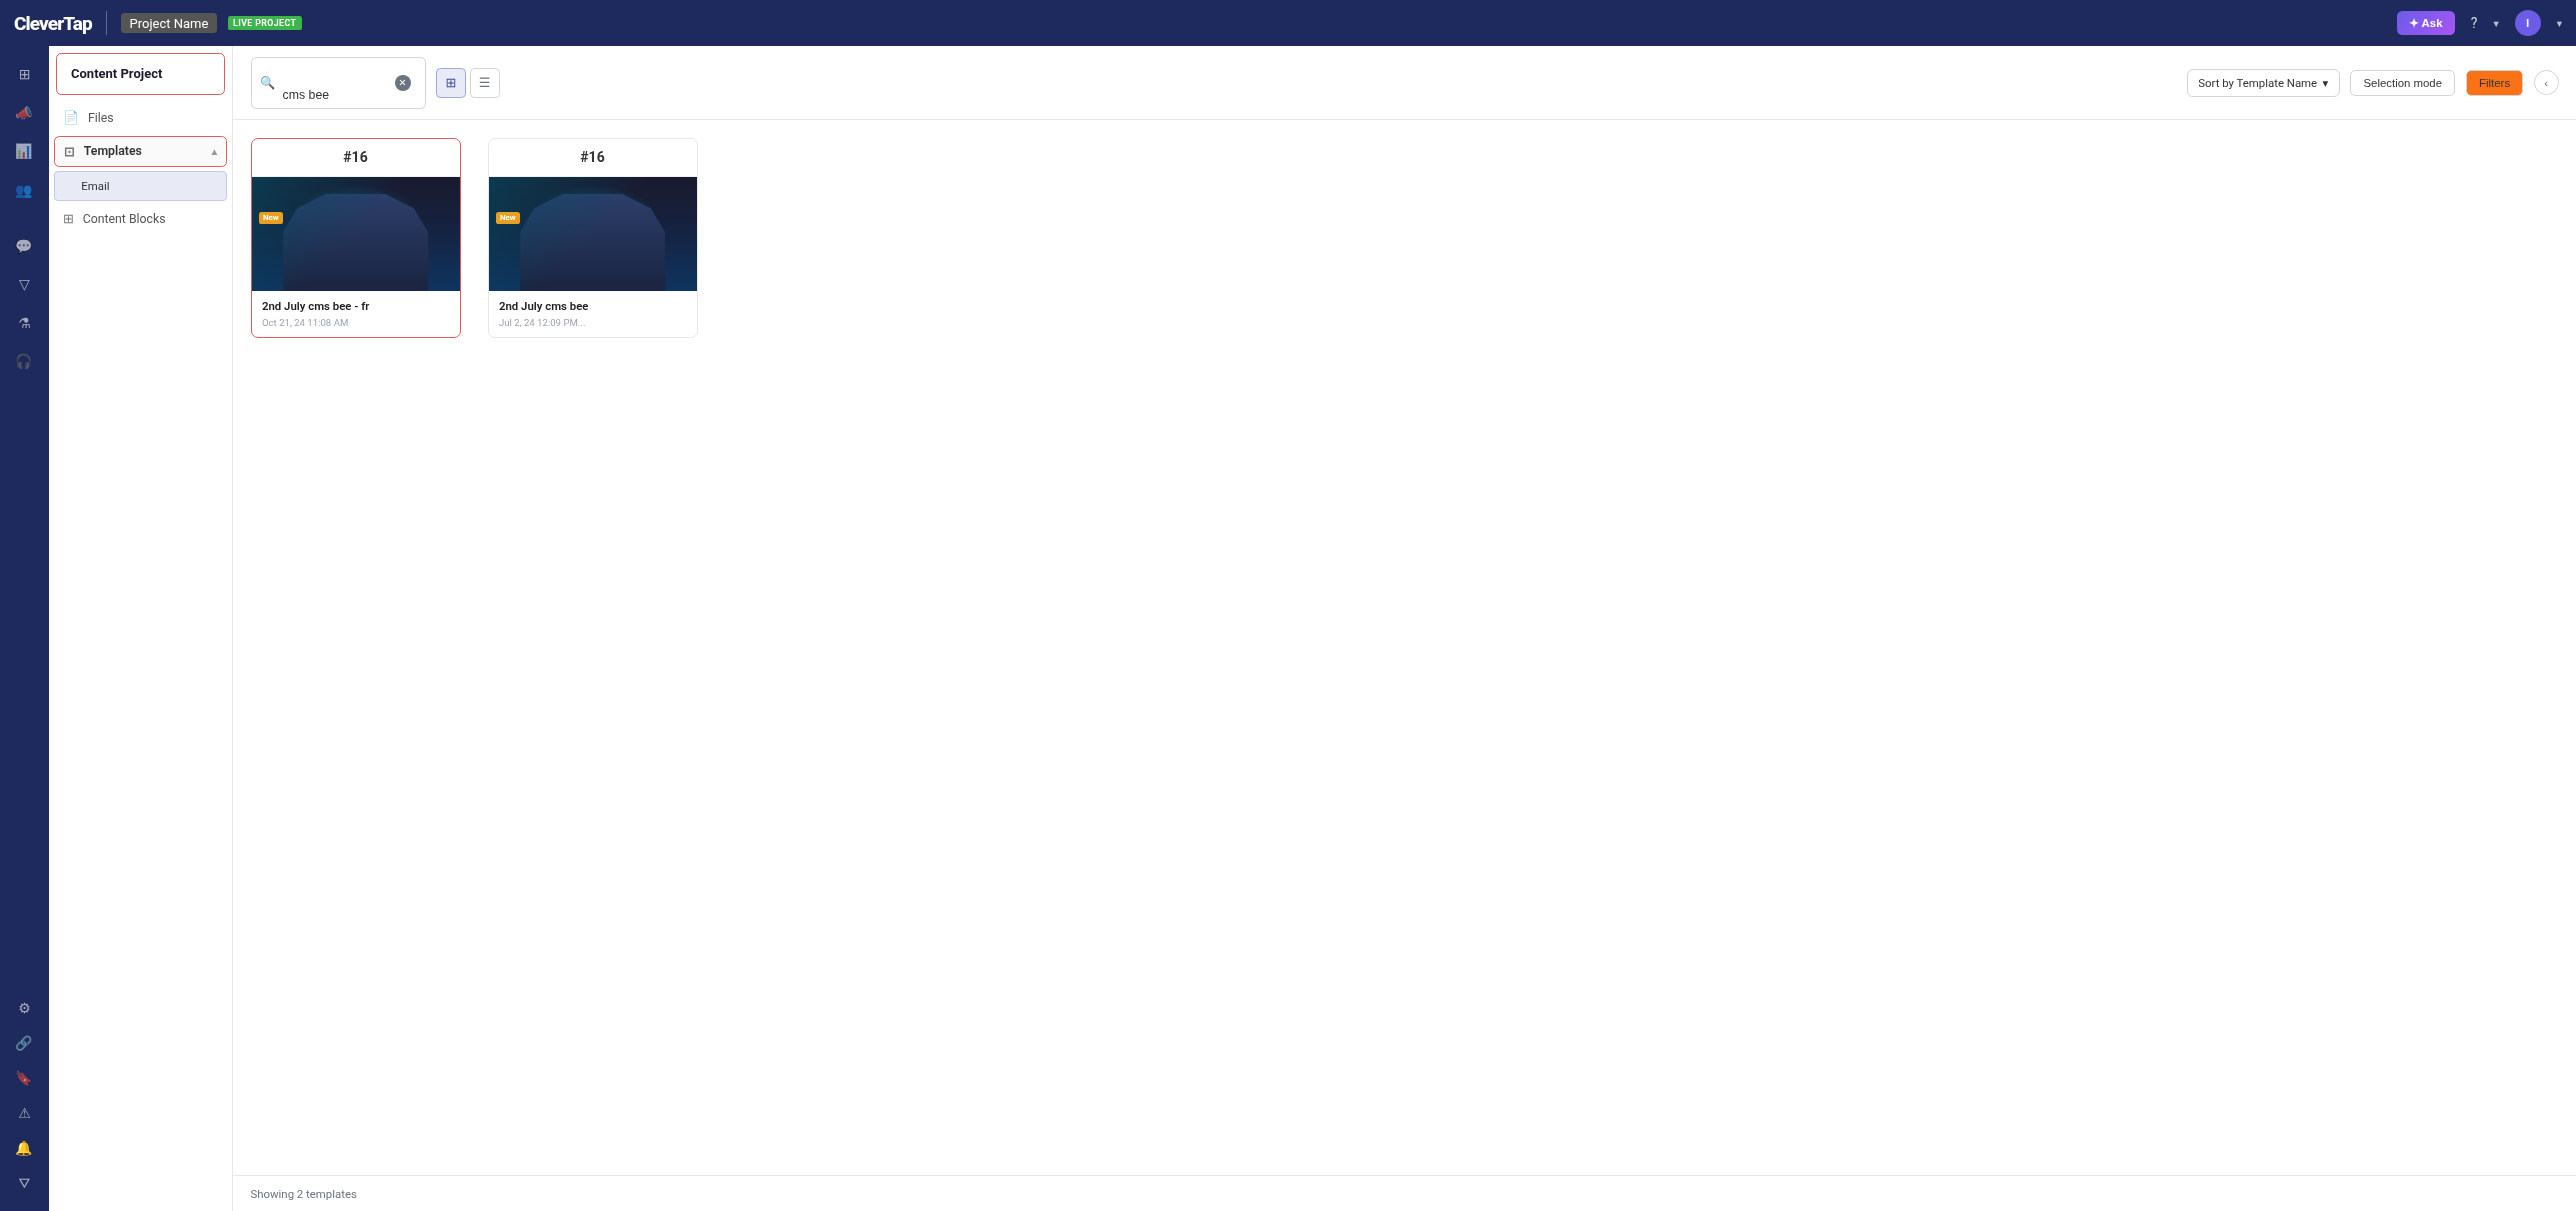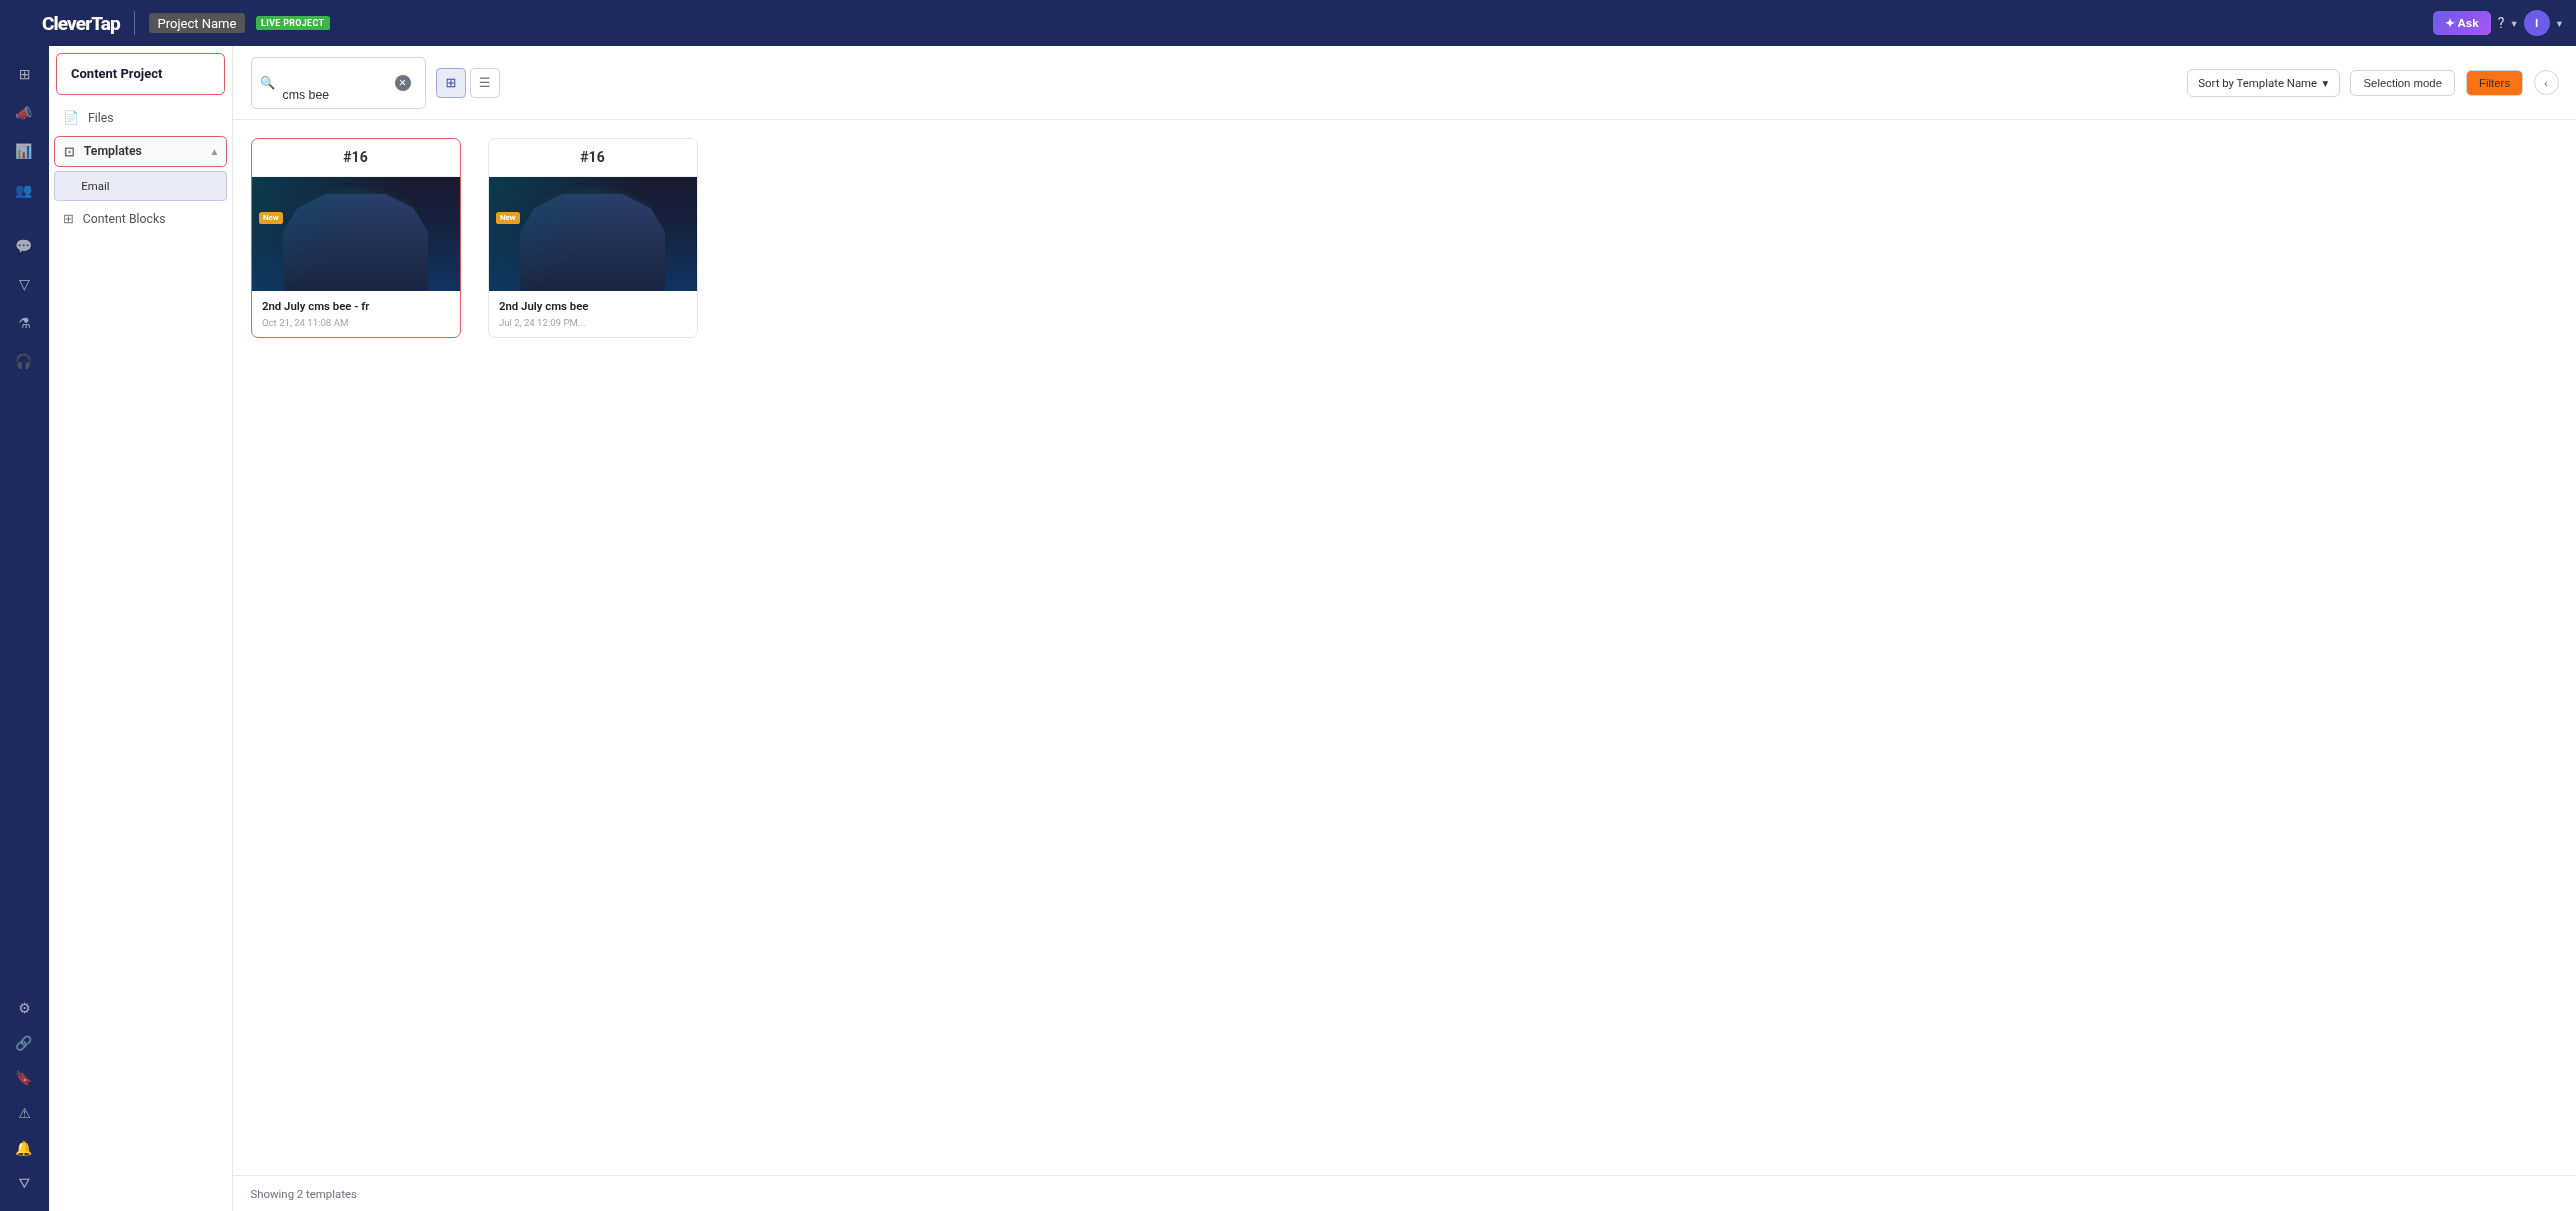--- a/index.html
+++ b/index.html
@@ -10,24 +10,24 @@
       height: 46px;
       background: #1e2a5e;
       display: flex;
       align-items: center;
       padding: 0 14px;
       gap: 10.5px;
       position: fixed;
       top: 0; left: 0; right: 0;
       z-index: 100;
     }
-    .logo-area { display: flex; align-items: center; gap: 7px; margin-left: 28px; }
+    .logo-area { display: flex; align-items: center; gap: 7px; }
     .live-badge { background: #3cb54a; color: white; font-size: 8.8px; font-weight: 700; padding: 1.8px 5.3px; border-radius: 2.6px; letter-spacing: 0.4px; }
     .topnav-divider { width: 0.9px; height: 24.6px; background: rgba(255,255,255,0.3); margin: 0 3.5px; }
-    .topnav-right { margin-left: auto; display: flex; align-items: center; gap: 7px; }
+    .topnav-right { margin-left: auto; display: flex; align-items: center; gap: 16px; }
     .ask-btn {
       background: linear-gradient(135deg, #6c5ce7, #a855f7);
       color: white;
       border: none;
       padding: 5.3px 12.3px;
       border-radius: 5.3px;
       font-size: 11.4px;
       font-weight: 600;
       cursor: pointer;
       display: flex;

